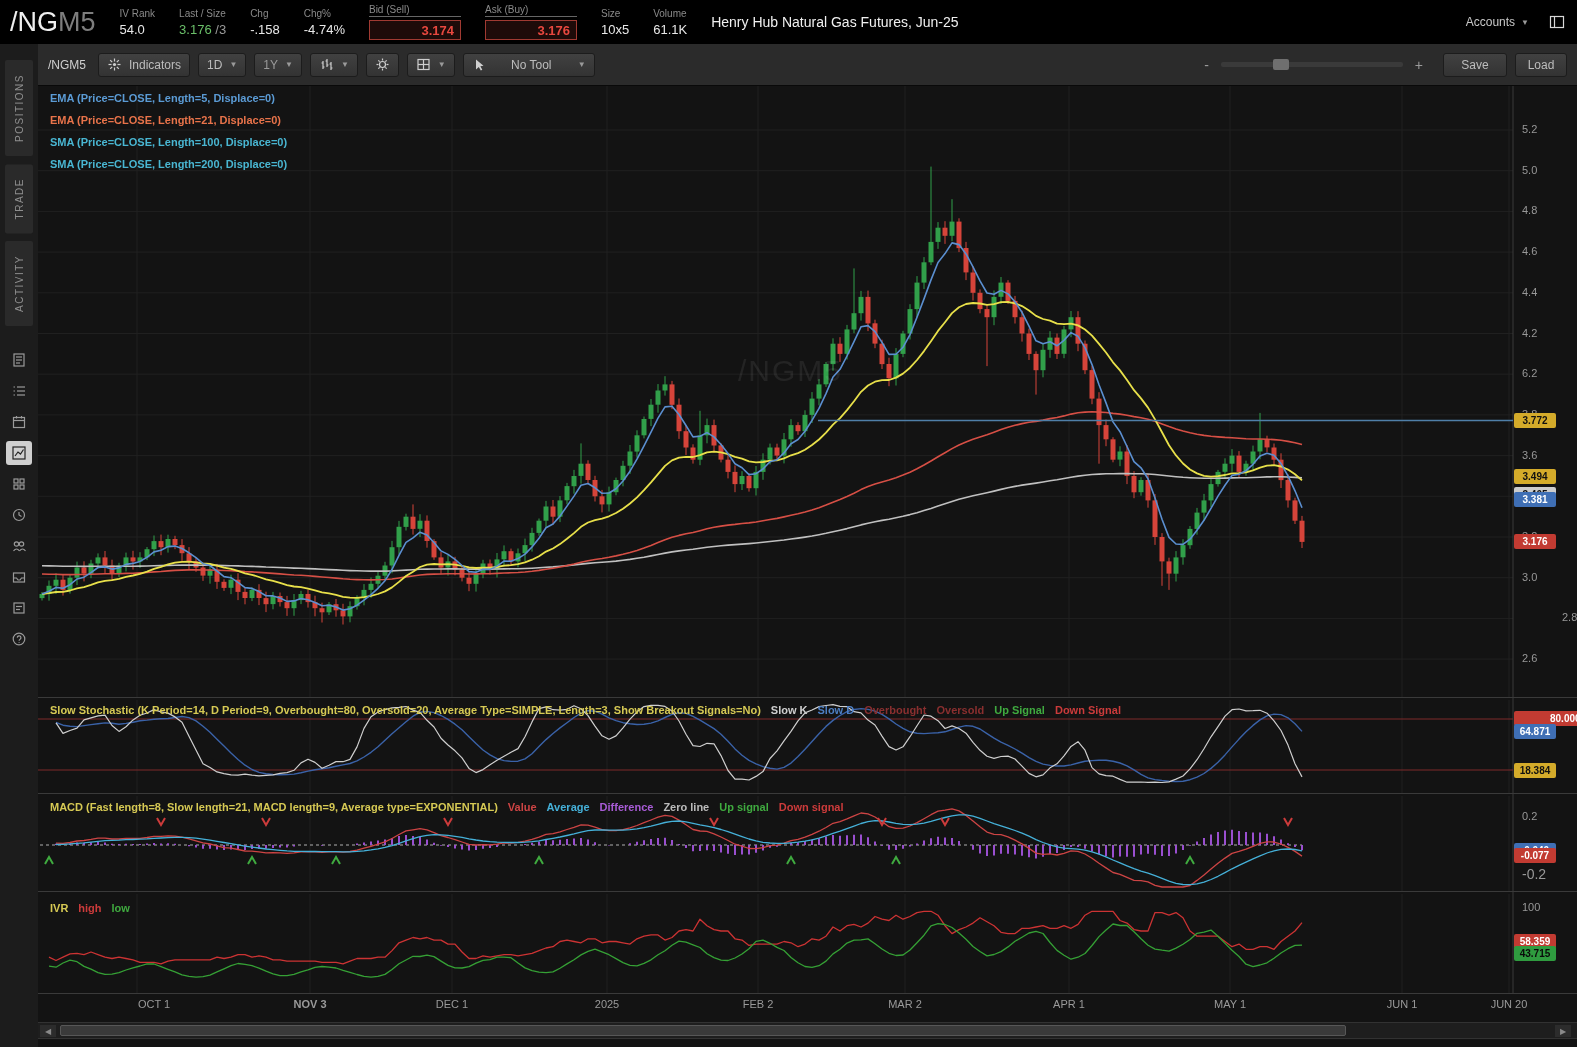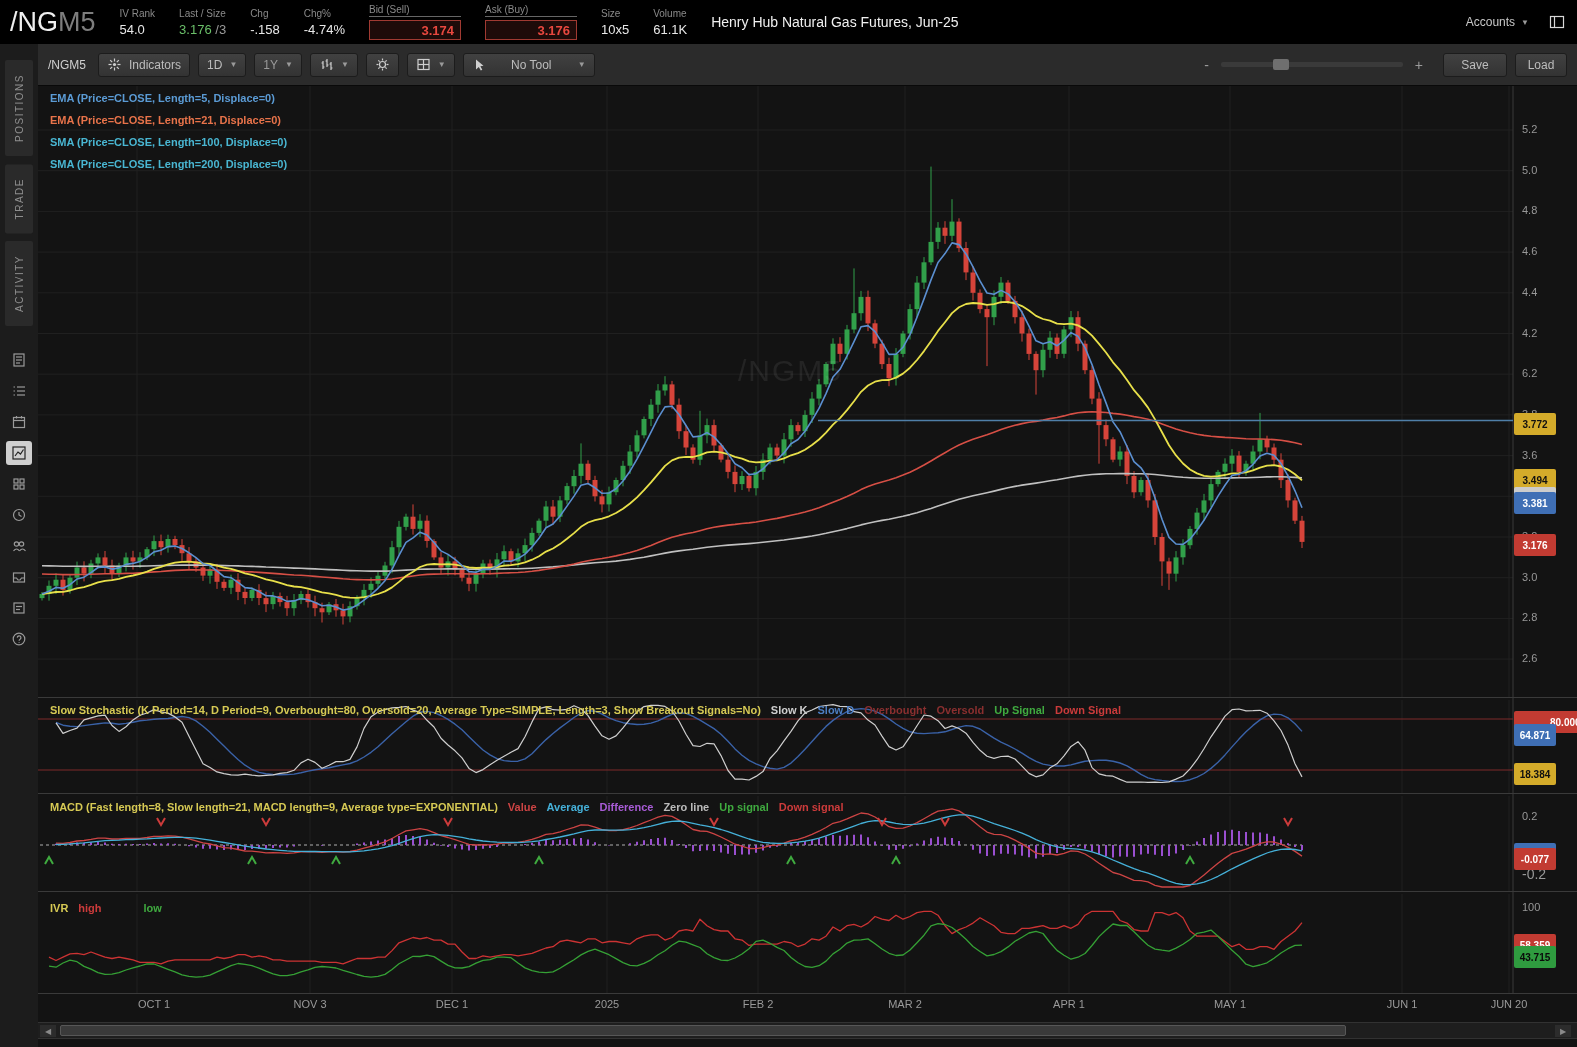--- a/index.html
+++ b/index.html
@@ -44,21 +44,21 @@
   .zoom-handle{position:absolute;left:52px;top:-3px;width:16px;height:11px;background:#6f6f6f;border-radius:2px;}
 
   
   #chart{position:absolute;left:38px;top:86px;width:1539px;height:961px;background:#131313;}
   #plot{position:absolute;left:0;top:0;}
   .study-label{position:absolute;left:12px;font-size:11px;font-weight:bold;white-space:nowrap;cursor:pointer;}
   .panel-label{position:absolute;left:12px;font-size:11px;font-weight:bold;display:flex;gap:10px;white-space:nowrap;z-index:4;}
   .watermark{position:absolute;left:700px;top:268px;font-size:30px;color:rgba(210,210,210,0.09);letter-spacing:2px;}
   .ytick{position:absolute;left:1484px;font-size:11px;color:#989898;z-index:2;}
   .xlab{position:absolute;top:912px;font-size:11px;color:#9a9a9a;transform:translateX(-50%);z-index:2;}
-  .bub{position:absolute;left:1476px;min-width:42px;height:22px;font-size:10px;font-weight:bold;display:flex;align-items:center;justify-content:center;border-radius:2px;padding:0 4px;z-index:5;box-sizing:border-box;}
+  .bub{position:absolute;left:1476px;min-width:42px;height:15px;font-size:10px;font-weight:bold;display:flex;align-items:center;justify-content:center;border-radius:2px;padding:0 4px;z-index:5;box-sizing:border-box;}
   .sb{position:absolute;left:0;top:936px;width:1539px;height:17px;background:#1e1e1e;border-top:1px solid #323232;border-bottom:1px solid #323232;box-sizing:border-box;}
   .sb-thumb{position:absolute;left:22px;top:2px;width:1286px;height:11px;background:#3a3a3a;border:1px solid #575757;border-radius:2px;box-sizing:border-box;cursor:pointer;}
   .sb-btn{position:absolute;top:2px;width:16px;height:12px;color:#8a8a8a;font-size:8px;display:flex;align-items:center;justify-content:center;background:#2c2c2c;cursor:pointer;}
 </style>
 </head>
 <body>
 
 <div class="app">
 
   <header>
@@ -920,26 +920,26 @@
         <span style="color: rgb(204, 68, 68);">Value</span>
         <span style="color: rgb(69, 176, 216);">Average</span>
         <span style="color: rgb(168, 92, 214);">Difference</span>
         <span style="color: rgb(187, 187, 187);">Zero line</span>
         <span style="color: rgb(63, 170, 63);">Up signal</span>
         <span style="color: rgb(204, 59, 59);">Down signal</span>
       </div>
     <div class="panel-label" id="ivr-label" style="top:816px;">
         <span style="color: rgb(214, 201, 84);">IVR</span>
         <span style="color: rgb(204, 59, 59);">high</span>
-        <span style="color: rgb(63, 170, 63); margin-left: 32px;">low</span>
+        <span style="color: rgb(63, 170, 63);">low</span>
       </div>
 
     <div id="overlays" style="position:absolute;left:0;top:0;width:1539px;height:961px;pointer-events:none;">
         <div class="ytick" style="position: absolute; left: 1484px; top: 566px; font-size: 11px; color: rgb(152, 152, 152);">2.6</div>
-        <div class="ytick" style="position: absolute; left: 1484px; top: 525px; font-size: 11px; color: rgb(152, 152, 152);">2.8</div>
+        <div class="ytick" style="position: absolute; left: 1524px; top: 525px; font-size: 11px; color: rgb(152, 152, 152);">2.8</div>
         <div class="ytick" style="position: absolute; left: 1484px; top: 485px; font-size: 11px; color: rgb(152, 152, 152);">3.0</div>
         <div class="ytick" style="position: absolute; left: 1484px; top: 444px; font-size: 11px; color: rgb(152, 152, 152);">3.2</div>
         <div class="ytick" style="position: absolute; left: 1484px; top: 403px; font-size: 11px; color: rgb(152, 152, 152);">3.4</div>
         <div class="ytick" style="position: absolute; left: 1484px; top: 363px; font-size: 11px; color: rgb(152, 152, 152);">3.6</div>
         <div class="ytick" style="position: absolute; left: 1484px; top: 322px; font-size: 11px; color: rgb(152, 152, 152);">3.8</div>
         <div class="ytick" style="position: absolute; left: 1484px; top: 281px; font-size: 11px; color: rgb(152, 152, 152);">6.2</div>
         <div class="ytick" style="position: absolute; left: 1484px; top: 241px; font-size: 11px; color: rgb(152, 152, 152);">4.2</div>
         <div class="ytick" style="position: absolute; left: 1484px; top: 200px; font-size: 11px; color: rgb(152, 152, 152);">4.4</div>
         <div class="ytick" style="position: absolute; left: 1484px; top: 159px; font-size: 11px; color: rgb(152, 152, 152);">4.6</div>
         <div class="ytick" style="position: absolute; left: 1484px; top: 118px; font-size: 11px; color: rgb(152, 152, 152);">4.8</div>
@@ -954,21 +954,21 @@
         <div class="bub" style="top: 406px; background: rgb(63, 111, 181); color: rgb(255, 255, 255);">3.381</div>
         <div class="bub" style="top: 448px; background: rgb(194, 59, 50); color: rgb(255, 255, 255);">3.176</div>
         <div class="bub" style="top: 625px; background: rgb(194, 59, 50); color: rgb(255, 255, 255); padding-left: 36px;">80.000</div>
         <div class="bub" style="top: 638px; background: rgb(63, 111, 181); color: rgb(255, 255, 255);">64.871</div>
         <div class="bub" style="top: 677px; background: rgb(212, 171, 42); color: rgb(16, 16, 16);">18.384</div>
         <div class="bub" style="top: 757px; background: rgb(63, 111, 181); color: rgb(255, 255, 255);">-0.040</div>
         <div class="bub" style="top: 762px; background: rgb(194, 59, 50); color: rgb(255, 255, 255);">-0.077</div>
         <div class="bub" style="top: 848px; background: rgb(194, 59, 50); color: rgb(255, 255, 255);">58.359</div>
         <div class="bub" style="top: 860px; background: rgb(47, 155, 63); color: rgb(10, 10, 10);">43.715</div>
         <div class="xlab" style="left: 116px;">OCT 1</div>
-        <div class="xlab" style="left: 272px;">NOV 3</div>
+        <div class="xlab" style="left: 272px; font-weight: bold;">NOV 3</div>
         <div class="xlab" style="left: 414px;">DEC 1</div>
         <div class="xlab" style="left: 569px;">2025</div>
         <div class="xlab" style="left: 720px;">FEB 2</div>
         <div class="xlab" style="left: 867px;">MAR 2</div>
         <div class="xlab" style="left: 1031px;">APR 1</div>
         <div class="xlab" style="left: 1192px;">MAY 1</div>
         <div class="xlab" style="left: 1364px;">JUN 1</div>
         <div class="xlab" style="left: 1471px;">JUN 20</div>
       </div>
 

